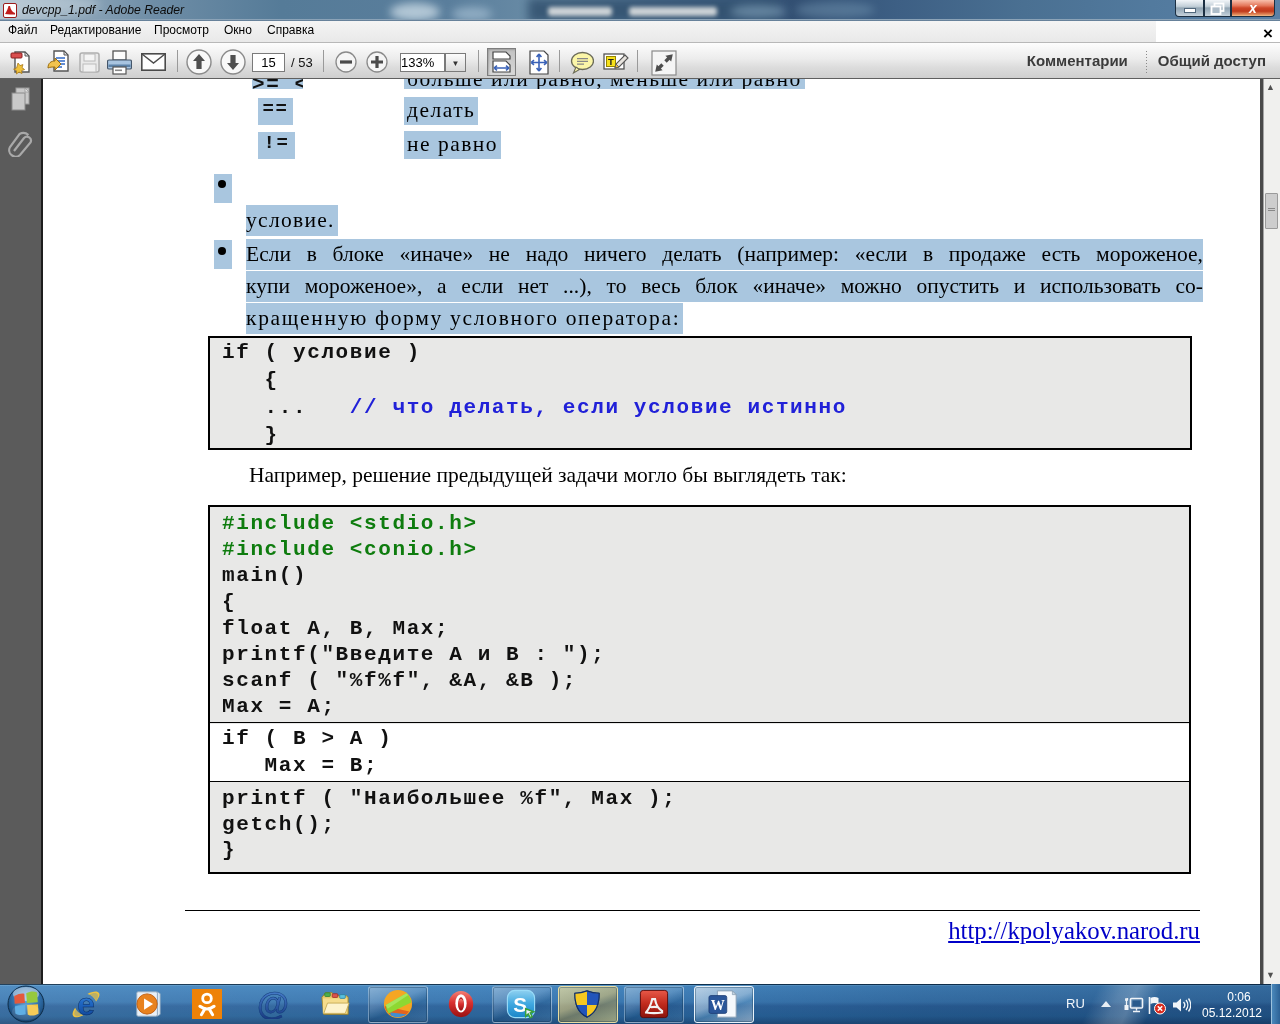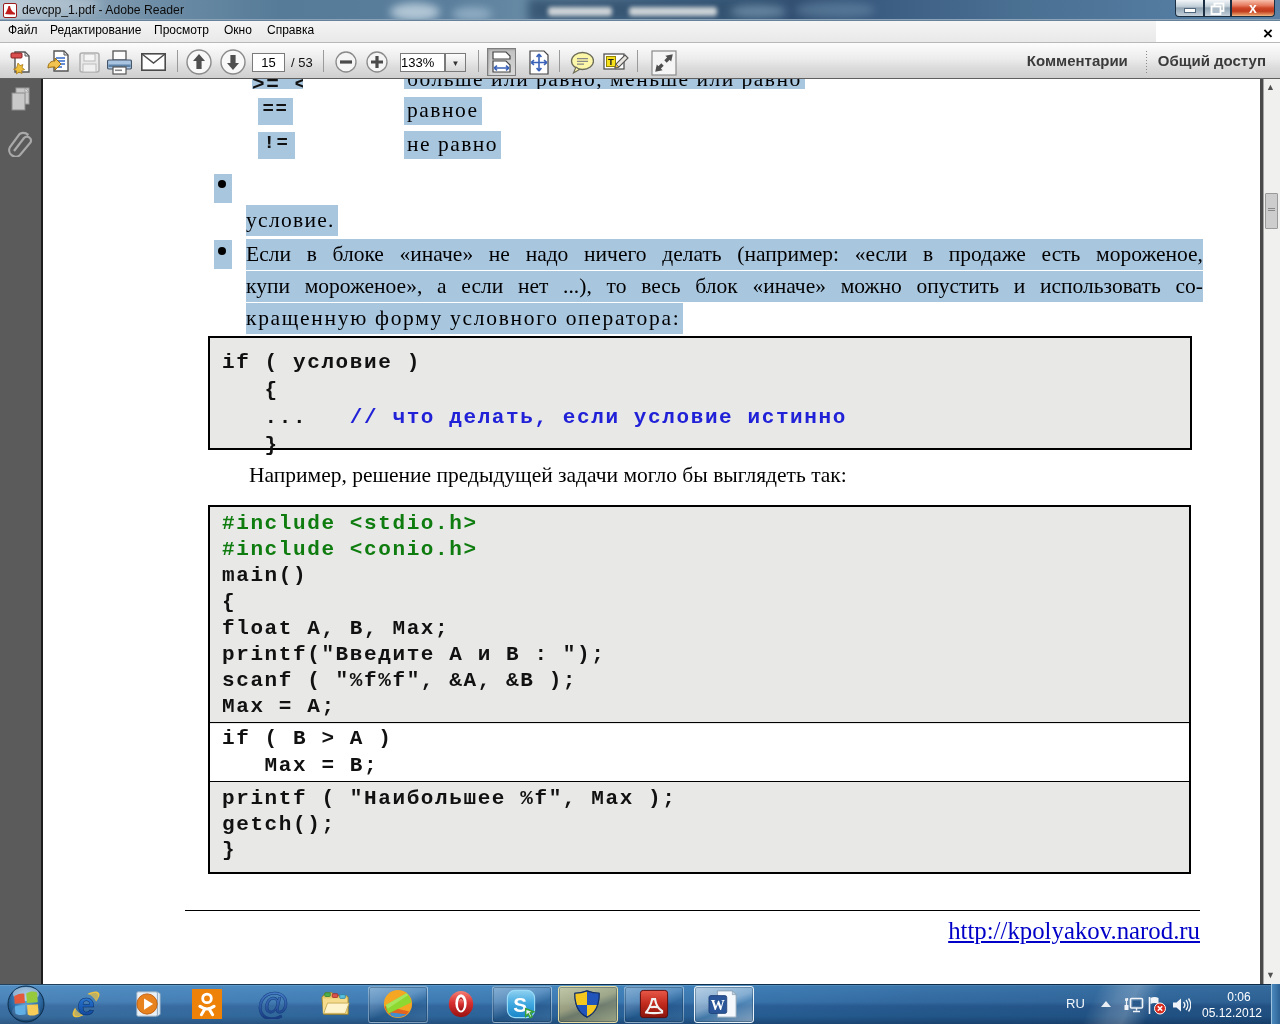--- a/index.html
+++ b/index.html
@@ -1,20 +1,20 @@
 <!DOCTYPE html>
 <html><head><meta charset="utf-8">
 <style>
 * { margin:0; padding:0; box-sizing:border-box; }
 html,body { width:1280px; height:1024px; overflow:hidden; font-family:"Liberation Sans",sans-serif; }
 .abs { position:absolute; }
 
 #titlebar { position:absolute; left:0; top:0; width:1280px; height:21px;
   background:linear-gradient(90deg,#b4c4d0 0%,#93aabc 5%,#6e8da6 12%,#557b98 22%,#5a7e9c 35%,#6d8fa8 44%,#4a6c90 54%,#324f72 62%,#3d5f84 70%,#4a7092 80%,#527a9e 90%,#5a80a6 100%);
-  overflow:hidden; }
+  overflow:hidden;font-style:italic; }
 #titlebar .blob { position:absolute; border-radius:50%; filter:blur(4px); }
 #titlebar .bar { position:absolute; filter:blur(2px); }
 #tb-bottomline { position:absolute; left:0; top:19px; width:1280px; height:2px; background:linear-gradient(180deg,#9db4c6,#55718c); }
 #pdficon { position:absolute; left:3px; top:3px; width:14px; height:15px; }
 #wtitle { position:absolute; left:22px; top:3px; font-size:12.2px; color:#0c0c0c; }
 .winbtn { position:absolute; top:0; height:17px; border:1px solid #1c2f42; border-top:none; }
 #btn-min { left:1175px; width:29px; border-radius:0 0 0 4px;
   background:linear-gradient(180deg,#f2f6f9 0%,#c2cfd8 40%,#93a6b4 50%,#a8b9c6 75%,#c8d4dd 100%); }
 #btn-max { left:1204px; width:27px;
   background:linear-gradient(180deg,#f2f6f9 0%,#c2cfd8 40%,#93a6b4 50%,#a8b9c6 75%,#c8d4dd 100%); }
@@ -194,37 +194,37 @@
   <div id="tb-dotsep"></div>
 </div>
 
 <div id="docarea">
   <div id="page">
 
     <div class="abs mono hl" style="left:207px;top:-20px;width:51px;height:30px;line-height:52px;white-space:nowrap;overflow:hidden">&gt;= &lt;=</div>
     <div class="abs serif hl" style="left:359px;top:-20px;height:30px;line-height:40px;white-space:nowrap;padding:0 3px;letter-spacing:1.5px;overflow:hidden">больше или равно, меньше или равно</div>
 
     <div class="abs mono hl" style="left:213px;top:19px;width:35px;height:27px;font-size:19px;text-align:center">==</div>
-    <div class="abs serif hl" style="left:359px;top:18px;height:28px;padding:1px 3px 0;letter-spacing:1.5px">равное</div>
+    <div class="abs serif hl" style="left:359px;top:18px;height:28px;padding:1px 3px 0;letter-spacing:1.5px">делать</div>
 
     <div class="abs mono hl" style="left:213px;top:53px;width:37px;height:27px;font-size:19px;text-align:center">!=</div>
     <div class="abs serif hl" style="left:359px;top:52px;height:28px;padding:1px 3px 8px;letter-spacing:1.5px">не равно</div>
 
     <div class="abs hl" style="left:169px;top:95px;width:18px;height:29px"></div>
     <div class="abs" style="left:173px;top:101px;width:8px;height:8px;border-radius:50%;background:#000"></div>
     <div class="abs serif hl" style="left:201px;top:126px;height:31px;line-height:31px;padding-right:3px;letter-spacing:1.3px">условие.</div>
 
     <div class="abs hl" style="left:169px;top:161px;width:18px;height:29px"></div>
     <div class="abs" style="left:173px;top:168px;width:8px;height:8px;border-radius:50%;background:#000"></div>
     <div class="abs serif hl just" style="left:201px;top:160px;width:957px;height:31px;line-height:31px">Если в блоке «иначе» не надо ничего делать (например: «если в продаже есть мороженое,</div>
     <div class="abs serif hl just" style="left:201px;top:192px;width:957px;height:31px;line-height:31px">купи мороженое», а если нет ...), то весь блок «иначе» можно опустить и использовать со-</div>
     <div class="abs serif hl" style="left:201px;top:224px;height:31px;line-height:31px;padding-right:3px;letter-spacing:1.7px">кращенную форму условного оператора:</div>
 
     <div class="codebox" style="left:163px;top:257px;width:984px;height:114px">
-      <pre class="mono" style="margin:11px 0 0 12px">if ( условие )
+      <pre class="mono" style="margin:1px 0 0 12px">if ( условие )
    {
    ...   <span style="color:#2121d8">// что делать, если условие истинно</span>
    }</pre>
     </div>
 
     <div class="abs serif" style="left:204px;top:384px">Например, решение предыдущей задачи могло бы выглядеть так:</div>
 
     <div class="codebox" style="left:163px;top:426px;width:983px;height:369px">
       <div style="position:absolute;left:0;top:0;width:100%;height:216px;border-bottom:1px solid #000;background:#e8e8e7"></div>
       <div style="position:absolute;left:0;top:217px;width:100%;height:58px;border-bottom:1px solid #000;background:#ffffff"></div>

